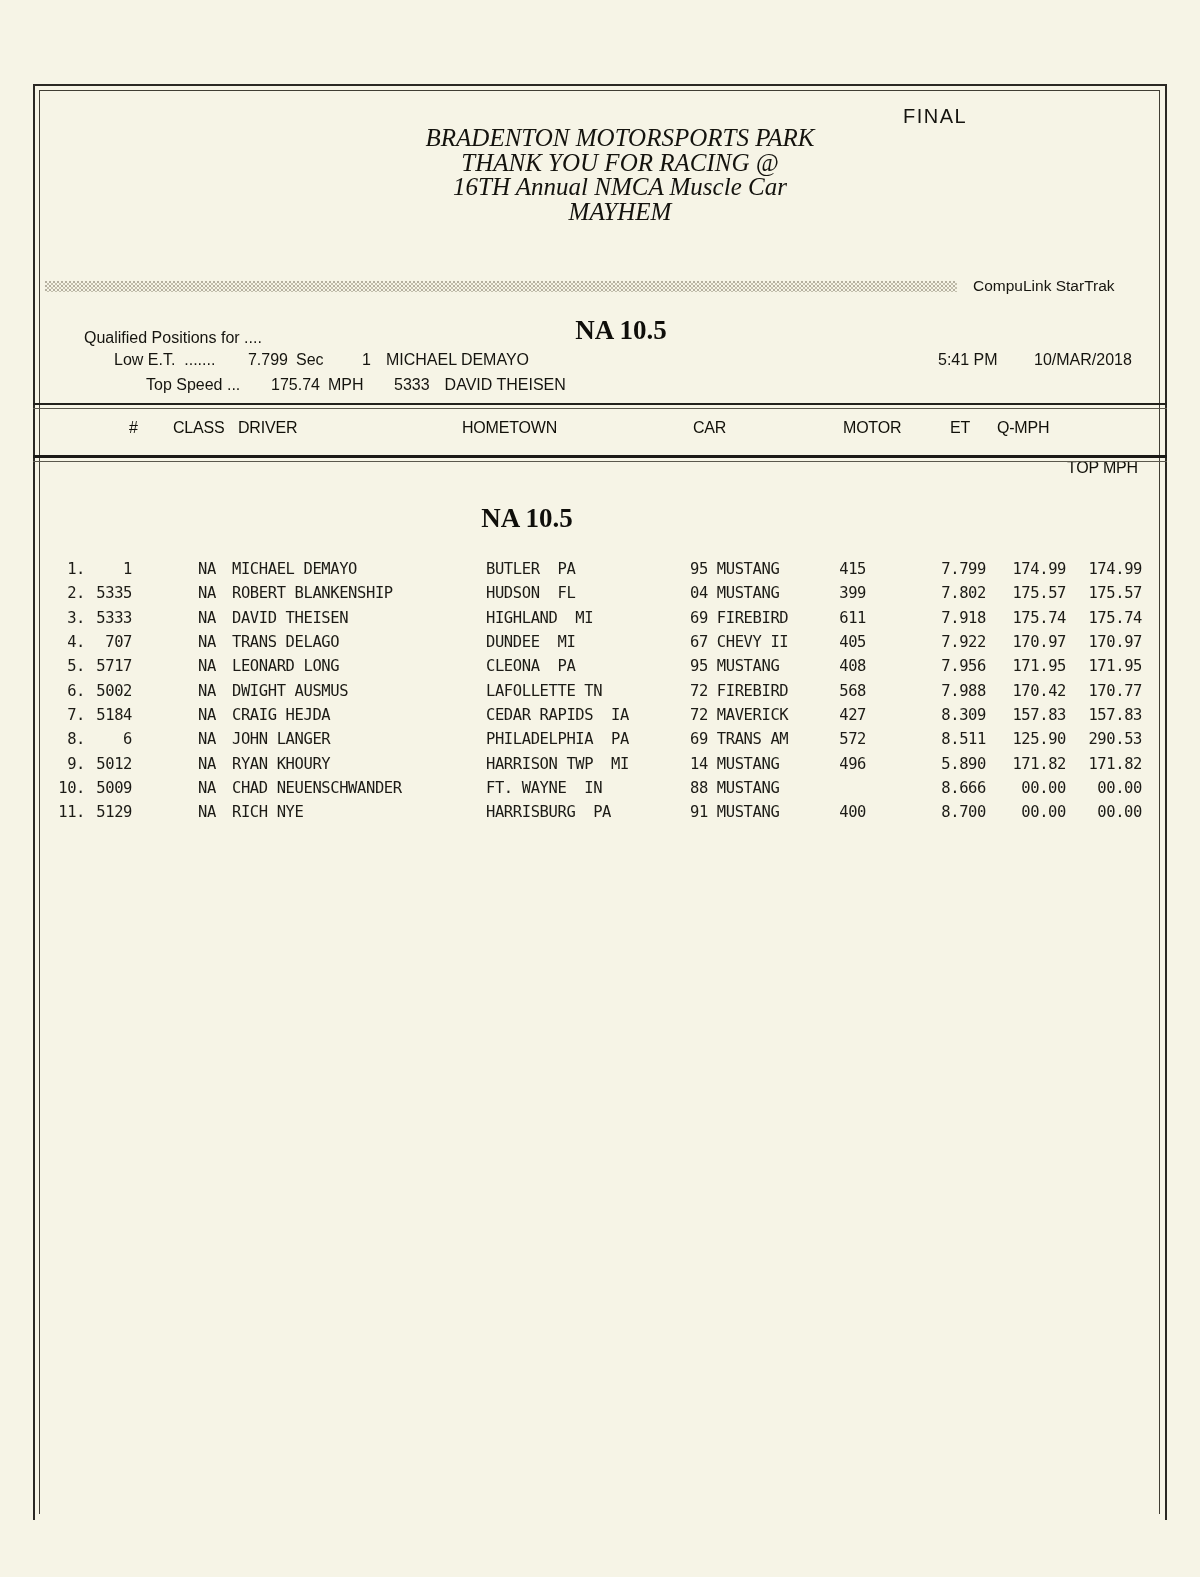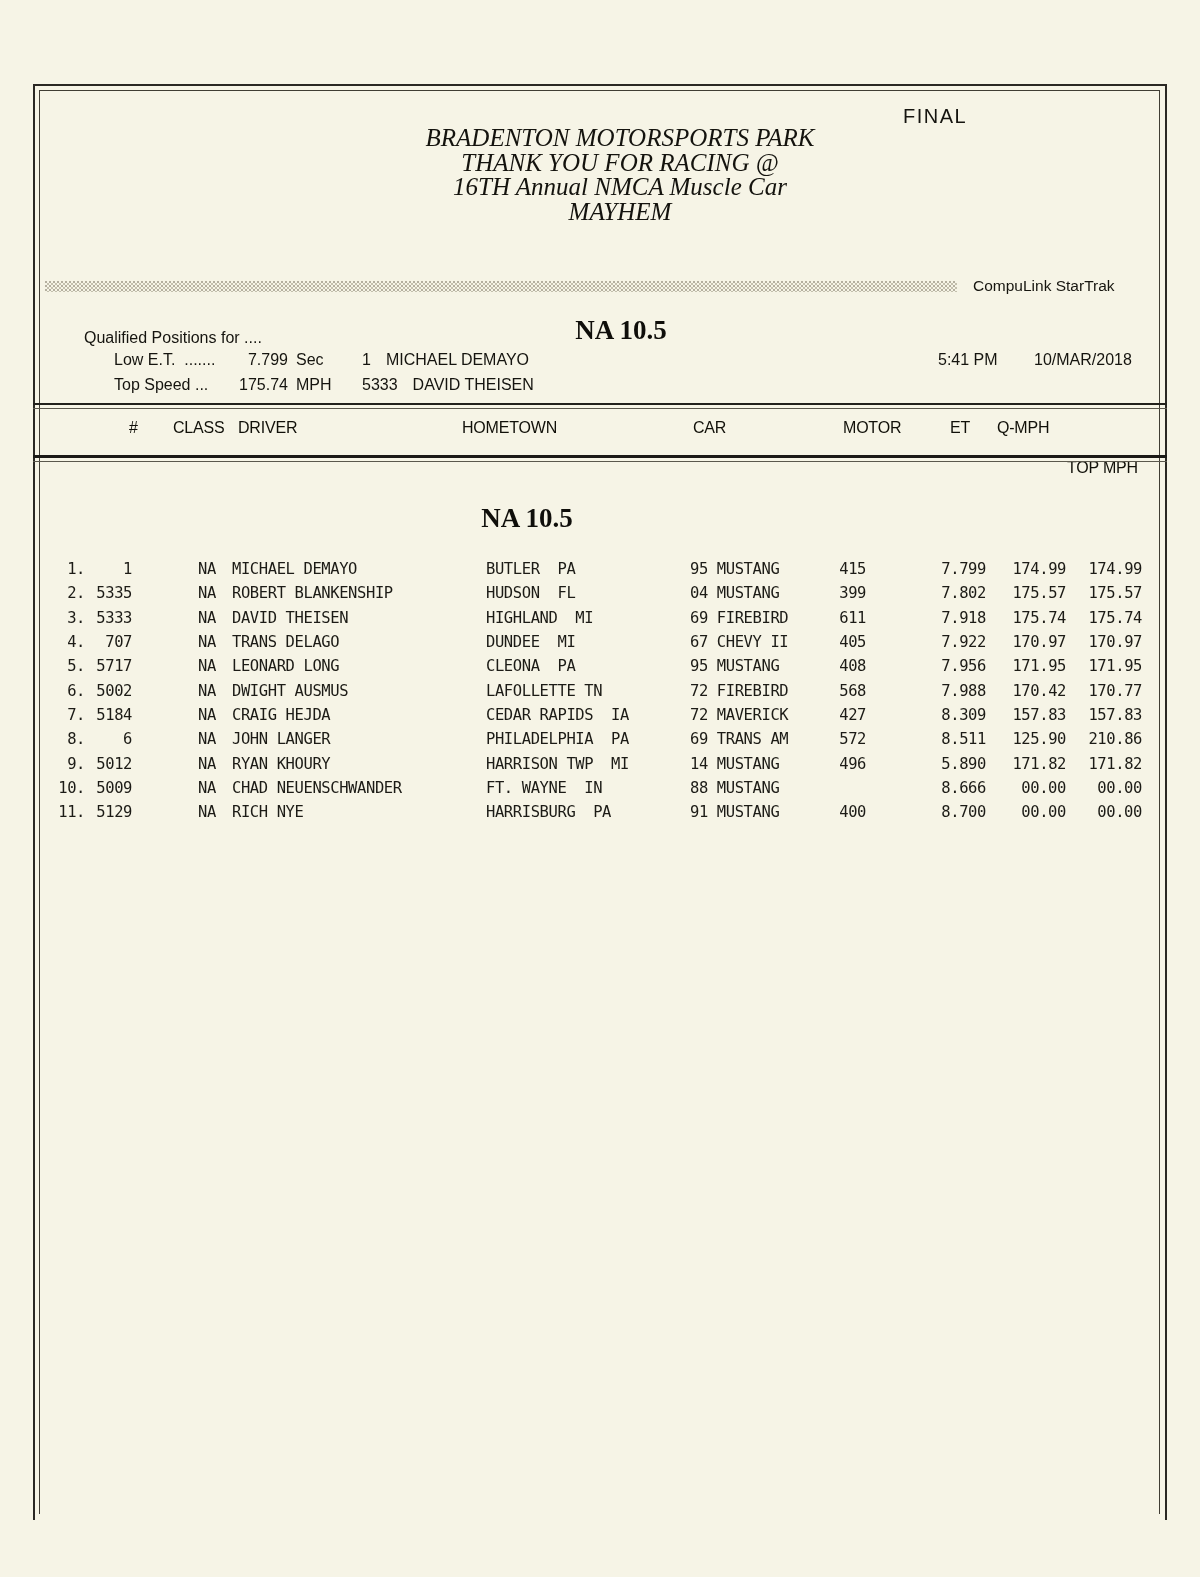--- a/index.html
+++ b/index.html
@@ -50,21 +50,21 @@
   .compulink{left:973px;top:277px;font-size:15.5px;color:#16150f;}
 
   
   .mid{font-size:16px;color:#15140f;white-space:pre;}
   .qp-label{left:84px;top:329px;}
   .class-head-1{
     left:536px;top:315px;width:170px;text-align:center;
     font-family:"Liberation Serif", serif;font-weight:bold;font-size:27px;color:#0f0e0a;
   }
   .row-line{top:351px;}
-  .row-line2{top:376px;}
+  .row-line2{top:376px;margin-left:32px;}
   .lbl{left:114px;}
   .val{left:228px;width:60px;text-align:right;}
   .unit{left:296px;}
   .cardrv{left:362px;}
   .cardrv .drv{margin-left:15px;}
   .timestamp{left:938px;}
   .datestamp{left:1034px;}
 
   
   .rule{left:33px;width:1134px;}
@@ -237,21 +237,21 @@
     <div class="trow">
       <span class="cell c-pos">8.</span>
       <span class="cell c-car_num">6</span>
       <span class="cell c-class">NA</span>
       <span class="cell c-driver">JOHN LANGER</span>
       <span class="cell c-hometown">PHILADELPHIA  PA</span>
       <span class="cell c-car">69 TRANS AM</span>
       <span class="cell c-motor">572</span>
       <span class="cell c-et">8.511</span>
       <span class="cell c-q_mph">125.90</span>
-      <span class="cell c-top_mph">210.86</span>
+      <span class="cell c-top_mph">290.53</span>
     </div>
     <div class="trow">
       <span class="cell c-pos">9.</span>
       <span class="cell c-car_num">5012</span>
       <span class="cell c-class">NA</span>
       <span class="cell c-driver">RYAN KHOURY</span>
       <span class="cell c-hometown">HARRISON TWP  MI</span>
       <span class="cell c-car">14 MUSTANG</span>
       <span class="cell c-motor">496</span>
       <span class="cell c-et">5.890</span>

